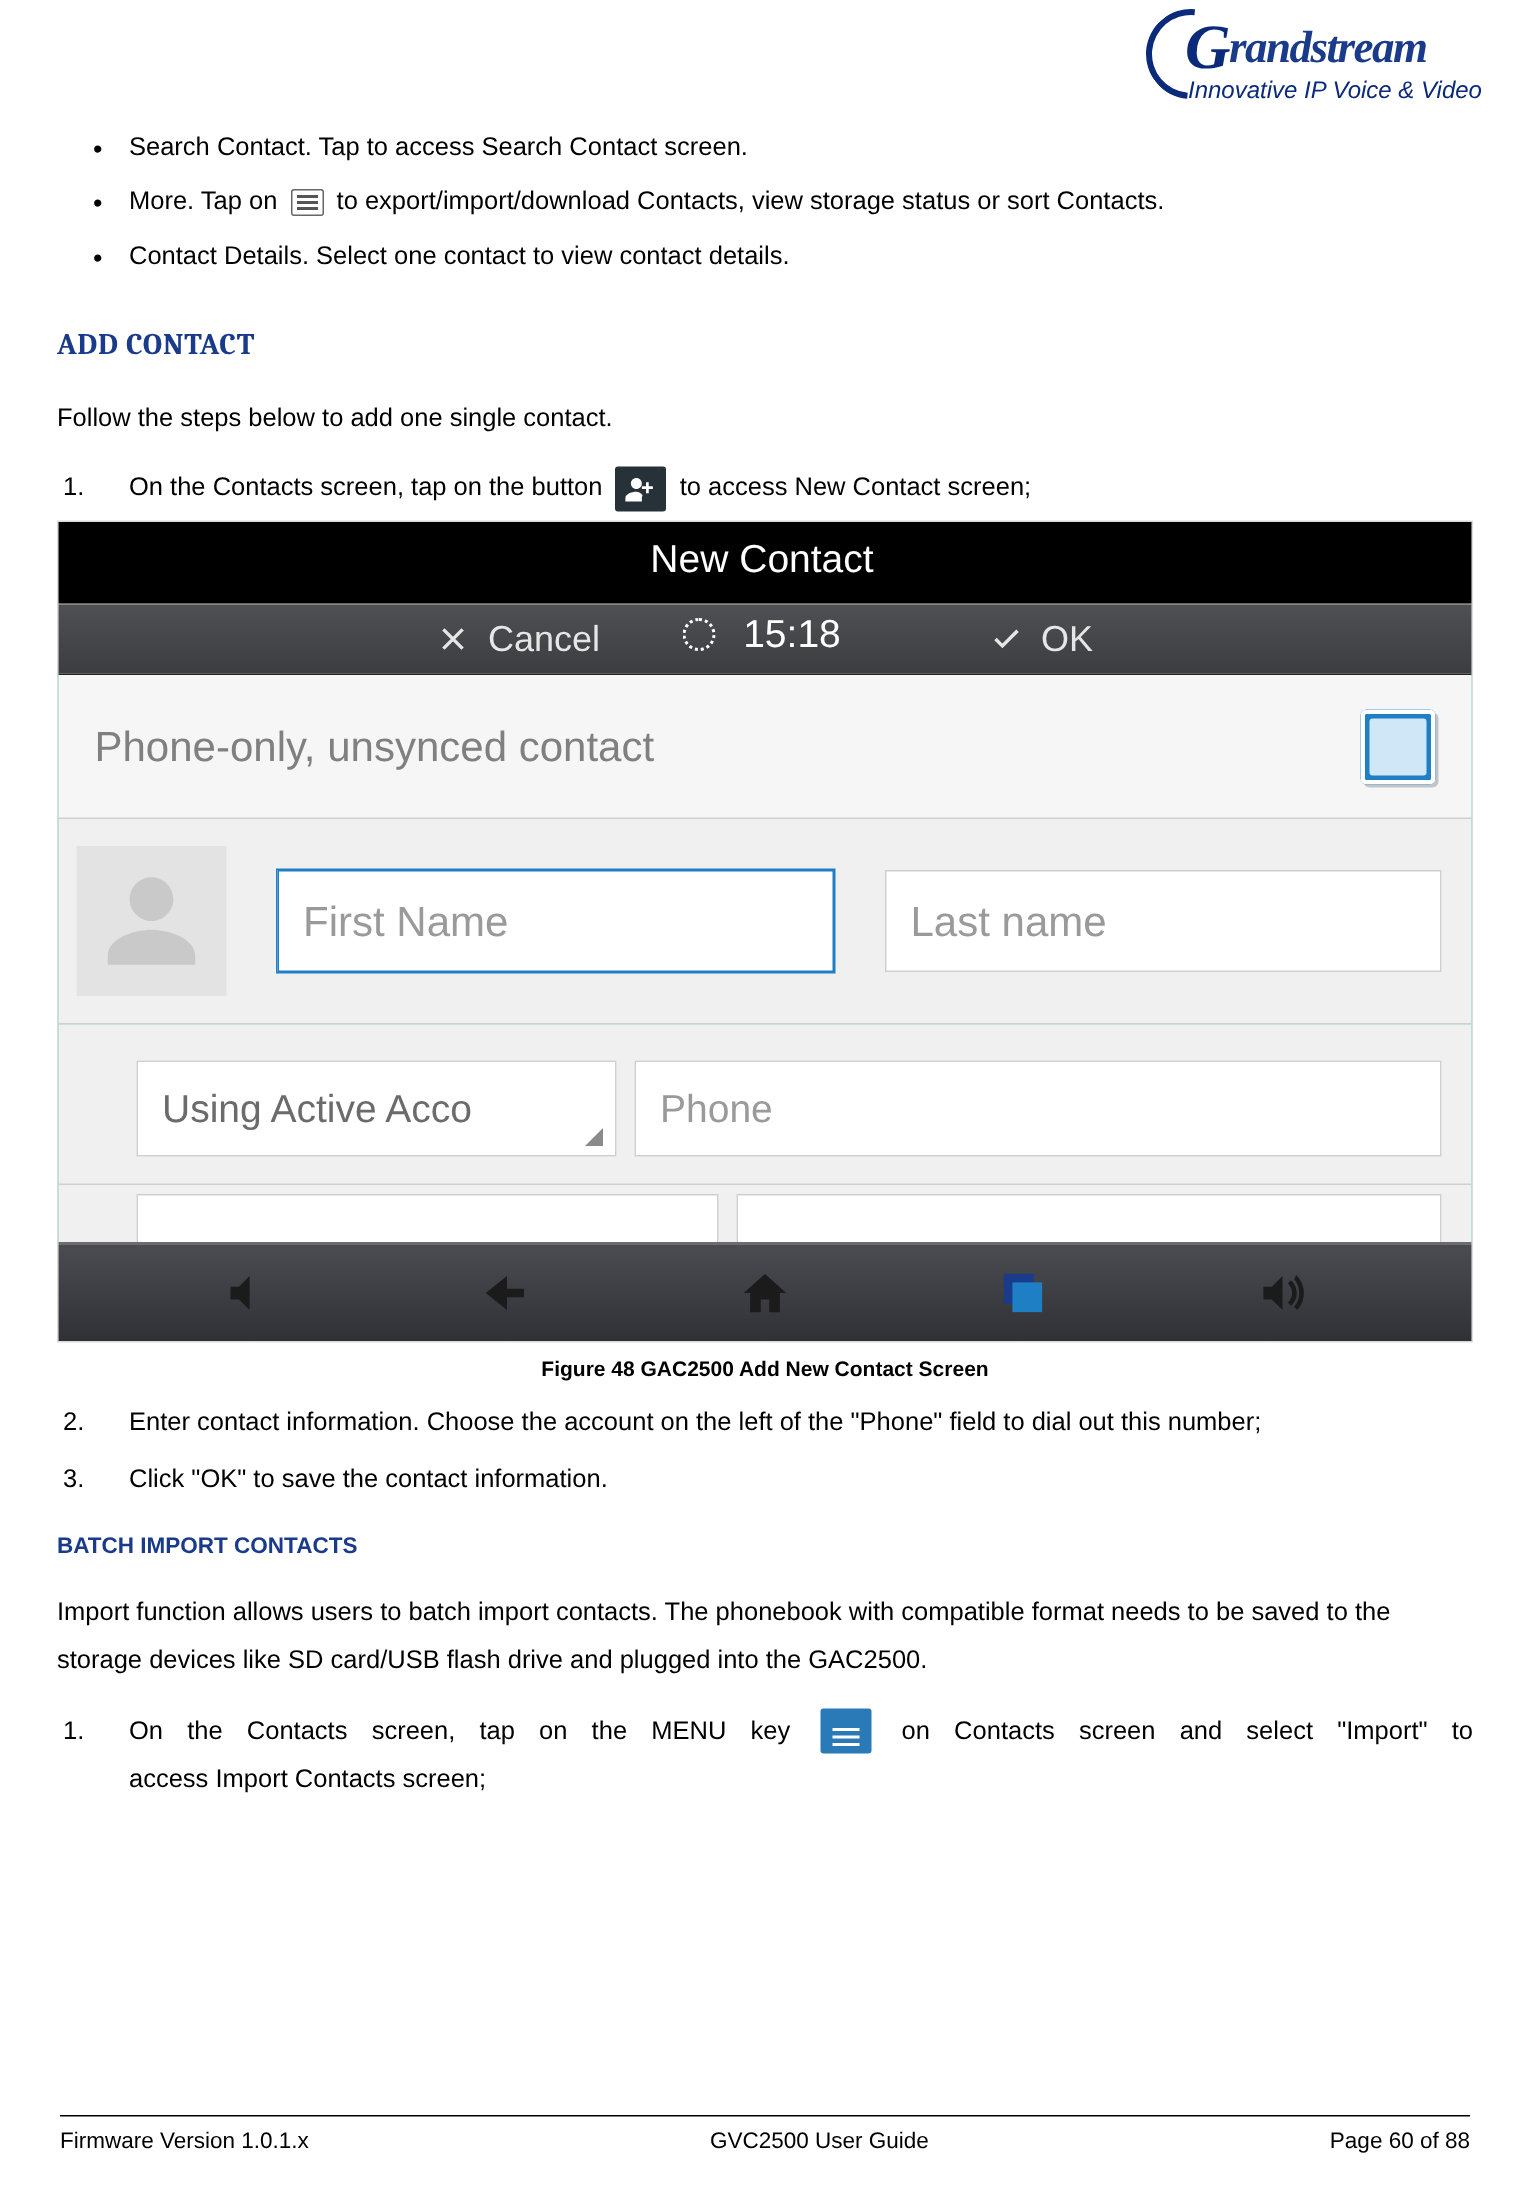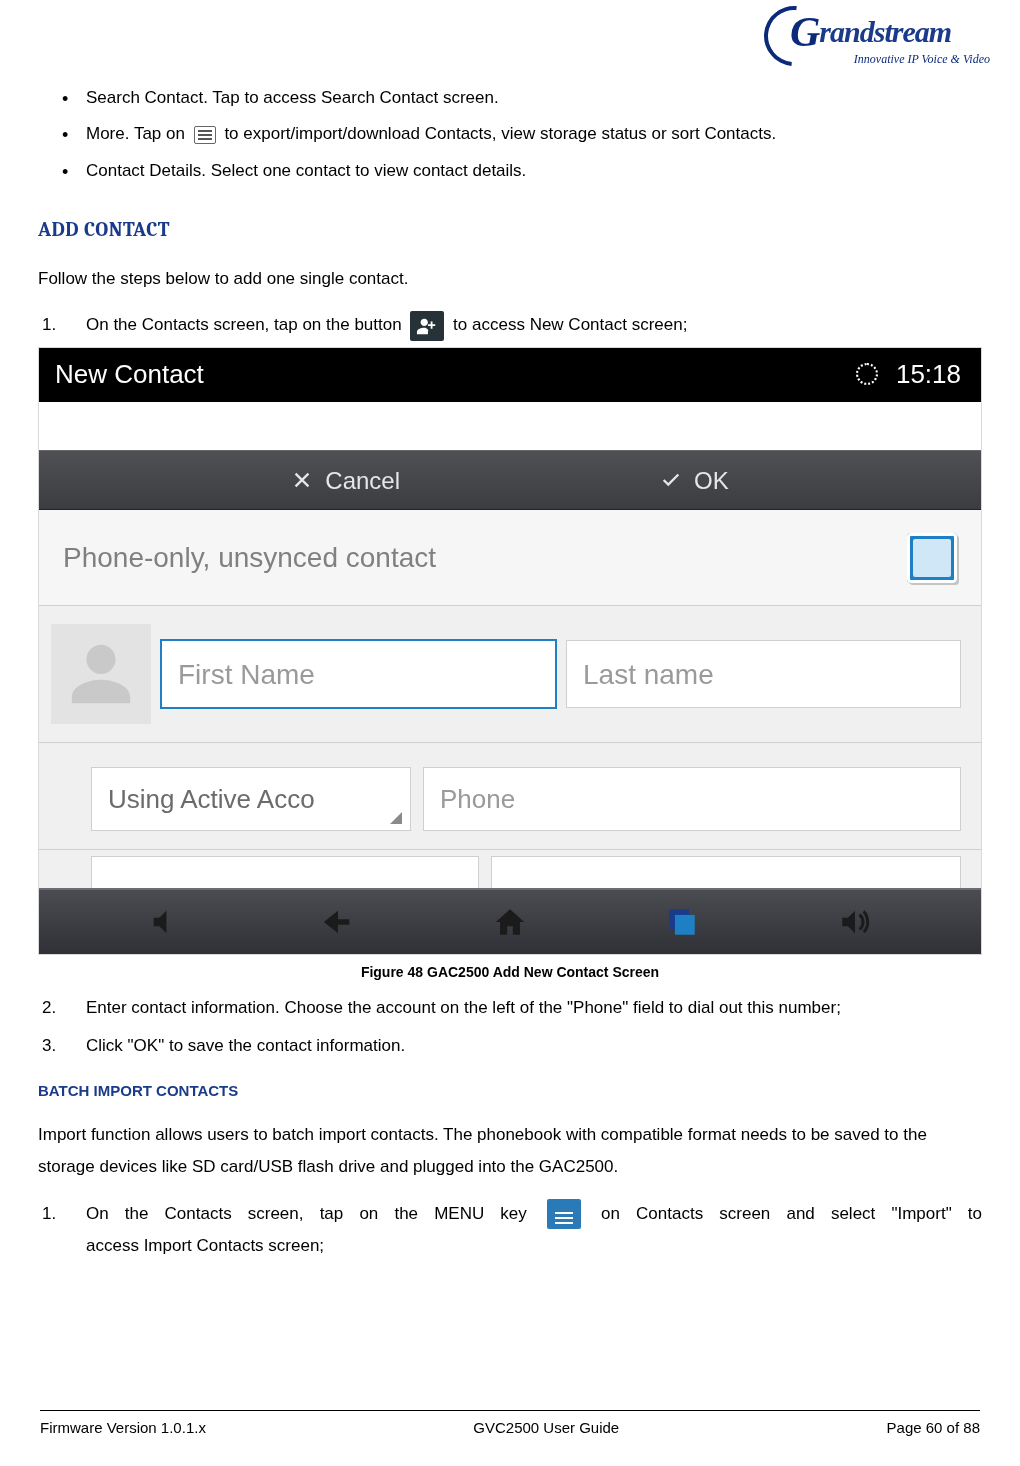--- a/index.html
+++ b/index.html
@@ -1,21 +1,21 @@
 <!DOCTYPE html>
 <html><head>
 <meta charset="utf-8">
 <style>
   * { box-sizing: border-box; margin: 0; padding: 0; }
   html, body { width: 1020px; font-family: Arial, Helvetica, sans-serif; color: #000; background: #fff; }
   .page { position: relative; width: 1020px; min-height: 1466px; padding: 20px 38px 60px 38px; }
   .logo { position: absolute; top: 8px; right: 30px; width: 200px; height: 60px; }
   .logo-text { font-family: Georgia, 'Times New Roman', serif; font-size: 30px; font-style: italic; font-weight: bold; color: #1a3a8a; letter-spacing: -1px; }
   .logo-text .cap { font-size: 42px; color: #0b2a7a; vertical-align: -4px; }
-  .logo-sub { display: block; font-size: 12px; font-style: italic; color: #0b2a7a; text-align: right; margin-top: -4px; font-family: Liberation Serif, serif; }
+  .logo-sub { display: block; font-size: 16px; font-style: italic; color: #0b2a7a; text-align: center; margin-top: -4px; }
   .logo-swoosh { position: absolute; left: -26px; top: -2px; width: 60px; height: 60px; border: 4px solid #0b2a7a; border-radius: 50%; border-right-color: transparent; border-bottom-color: transparent; transform: rotate(-40deg); }
 
   .content { margin-top: 62px; font-size: 17px; line-height: 1.9; }
   ul.bullets { list-style: none; padding-left: 24px; }
   ul.bullets > li { position: relative; padding-left: 24px; margin-bottom: 4px; }
   ul.bullets > li::before { content: "•"; position: absolute; left: 0; top: 0; font-size: 18px; }
   .b { font-weight: normal; margin-top: 21px; }
 
   h2.blue-serif { font-family: Cambria, Georgia, serif; color: #1a3a8a; font-weight: bold; font-size: 20px; margin-top: 24px; margin-bottom: 14px; letter-spacing: 0.5px; }
   h3.blue-sans { color: #1a3a8a; font-weight: bold; font-size: 15px; margin-bottom: 14px; }
@@ -34,37 +34,37 @@
   .icon-addperson { width: 34px; height: 30px; background: #263238; border-radius: 2px; color: #fff; }
   .icon-addperson svg { width: 22px; height: 22px; }
 
   .icon-menu-blue { width: 34px; height: 30px; background: #2a7ab8; border-radius: 2px; color: #fff; }
   .icon-menu-blue::before { content: ""; display: block; width: 18px; height: 2px; background: #fff; box-shadow: 0 5px 0 #fff, 0 10px 0 #fff; margin-top: -2px; }
 
   
   .figure { margin: 6px auto 4px auto; width: 944px; border: 1px solid #d9d9d9; background: #fff; }
   .fig-caption { text-align: center; font-weight: bold; font-size: 14px; margin-top: 4px; margin-bottom: 6px; }
 
-  .titlebar { height: 54px; background: #000; color: #fff; display: flex; align-items: center; justify-content: space-between; padding: 0 20px 2px 16px; font-size: 26px; }
+  .titlebar { height: 54px; background: #000; color: #fff; display: flex; align-items: center; justify-content: space-between; padding: 0 20px 2px 16px; font-size: 26px; flex-direction: column; }
   .titlebar .time { display: flex; align-items: center; gap: 18px; font-size: 26px; }
   .time-ring { width: 22px; height: 22px; border: 2px dotted #fff; border-radius: 50%; display: inline-block; }
 
-  .actionbar { height: 60px; background: linear-gradient(#4e5054, #3b3d41); display: flex; align-items: center; justify-content: center; gap: 260px; color: #e6e6e6; font-size: 24px; border-top: 1px solid #666; border-bottom: 1px solid #222; margin-top: 48px; }
+  .actionbar { height: 48px; background: linear-gradient(#4e5054, #3b3d41); display: flex; align-items: center; justify-content: center; gap: 260px; color: #e6e6e6; font-size: 24px; border-top: 1px solid #666; border-bottom: 1px solid #222; }
   .action-btn { display: flex; align-items: center; gap: 12px; cursor: pointer; }
   .action-btn svg { width: 22px; height: 22px; }
 
   .form-area { background: #14b8a6; padding: 0; }
   .sync-row { height: 96px; background: #f6f6f6; display: flex; align-items: center; justify-content: space-between; padding: 0 24px; font-size: 28px; color: #808080; border-bottom: 1px solid #d0d0d0; }
   .sync-icon { width: 50px; height: 50px; background: #1e7fc4; border-radius: 4px; box-shadow: inset 0 0 0 3px #fff, 2px 2px 0 rgba(0,0,0,0.2); position: relative; }
   .sync-icon::after { content: ""; position: absolute; inset: 6px; background: #cfe7f7; border-radius: 2px; }
 
   .name-row { display: flex; align-items: center; gap: 10px; padding: 18px 20px 18px 12px; background: #f0f0f0; border-bottom: 1px solid #d0d0d0; }
   .avatar-ph { width: 100px; height: 100px; background: #e3e3e3; display: flex; align-items: center; justify-content: center; }
   .avatar-ph svg { width: 70px; height: 70px; fill: #c9c9c9; }
-  .name-input { flex: 1; height: 68px; background: #fff; border: 1px solid #cfcfcf; padding: 0 16px; font-size: 28px; color: #9a9a9a; display: flex; align-items: center; }
+  .name-input { flex: 1; height: 68px; background: #fff; border: 1px solid #cfcfcf; padding: 0 16px; font-size: 28px; color: #9a9a9a; display: flex; align-items: center; margin-left: 24px; }
   .name-input.focus { border-color: #1e7fc4; box-shadow: 0 0 0 1px #1e7fc4; }
 
   .phone-row { display: flex; gap: 12px; padding: 24px 20px 18px 52px; background: #f0f0f0; border-bottom: 1px solid #d0d0d0; }
   .select-box { height: 64px; background: #fff; border: 1px solid #cfcfcf; padding: 0 16px; font-size: 26px; color: #6b6b6b; display: flex; align-items: center; position: relative; }
   .select-box .tri { position: absolute; right: 8px; bottom: 6px; width: 0; height: 0; border-left: 12px solid transparent; border-bottom: 12px solid #8a8a8a; }
   .sel-mobile { width: 230px; }
   .sel-account { width: 320px; }
   .sel-phone { flex: 1; color: #9a9a9a; }
 
   .peek-row { height: 38px; background: #f0f0f0; display: flex; gap: 12px; padding: 0 20px 0 52px; overflow: hidden; }

